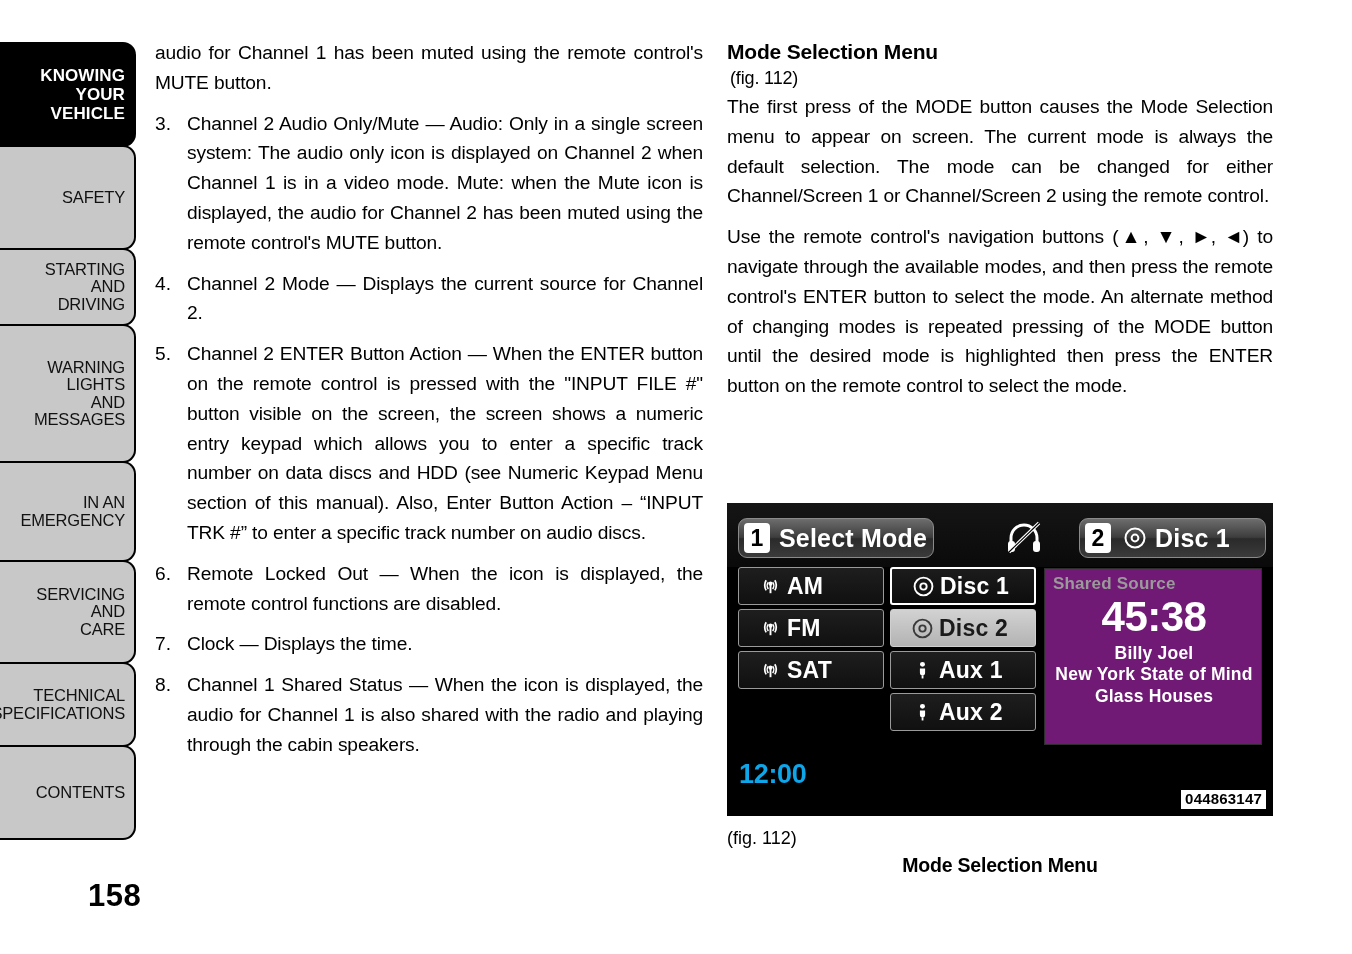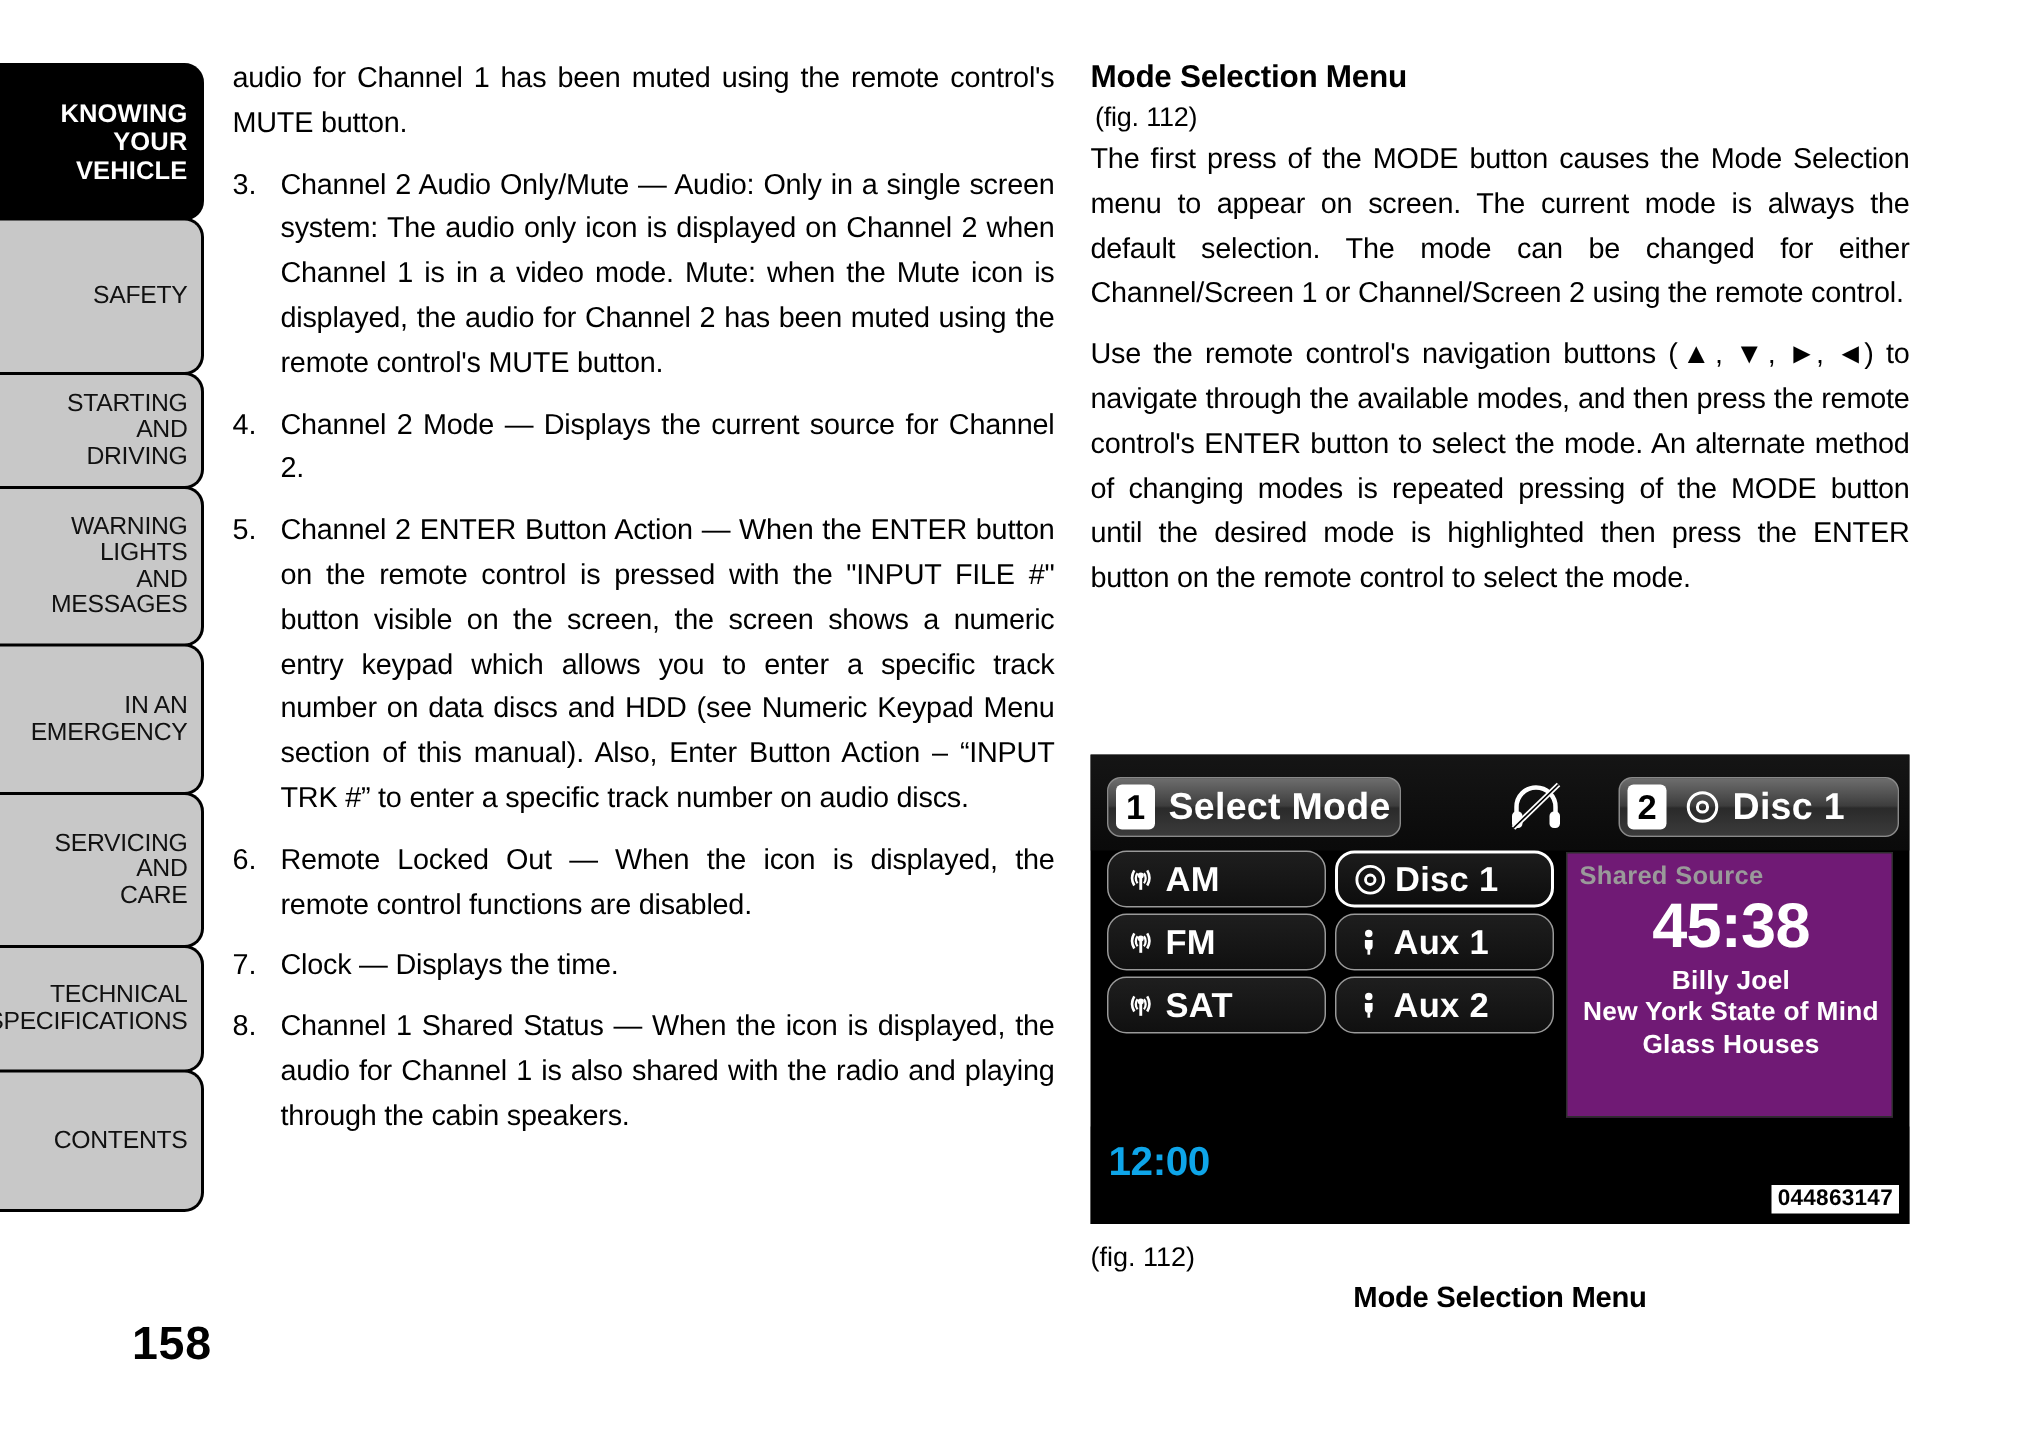--- a/index.html
+++ b/index.html
@@ -55,21 +55,21 @@
     letter-spacing: 0.1px;
   }
   .tab-label {
     white-space: pre-line;
     display: block;
   }
   
   .t0 { height: 105px; }
   .t1 { height: 105px; }
   .t2 { height: 78px; }
-  .t3 { height: 107px; padding-left: 36px; }
+  .t3 { height: 139px; padding-left: 36px; }
   .t4 { height: 101px; }
   .t5 { height: 104px; }
   .t6 { height: 85px; }
   .t7 { height: 95px; }
 
   #page-number {
     position: absolute;
     left: 88px;
     top: 878px;
     font-family: "Liberation Sans", sans-serif;
@@ -206,26 +206,26 @@
     top: 0;
   }
   #menu-col-a { left: 11px; width: 146px; }
   #menu-col-b { left: 163px; width: 146px; }
 
   .mbtn {
     box-sizing: border-box;
     height: 38px;
     margin-bottom: 4px;
     border: 1px solid #9a9a9a;
-    border-radius: 13px;
+    border-radius: 3px;
     background: linear-gradient(to bottom, #1e1e1e 0%, #101010 100%);
     color: #ffffff;
     display: flex;
     align-items: center;
-    padding-left: 8px;
+    padding-left: 18px;
     font-size: 23px;
     font-weight: bold;
     line-height: 26px;
     letter-spacing: 0.2px;
   }
   .mbtn.focused {
     border: 2px solid #ffffff;
     background: linear-gradient(to bottom, #1c1c1c 0%, #0d0d0d 100%);
   }
   .mbtn.selected {
@@ -521,20 +521,29 @@
       <div class="mbtn focused">
         <span class="glyph">
           <svg viewBox="0 0 24 24" width="23" height="23">
             <circle cx="12" cy="12" r="9.3" fill="none" stroke="#ffffff" stroke-width="2"></circle>
             <circle cx="12" cy="12" r="3.3" fill="none" stroke="#ffffff" stroke-width="2"></circle>
           </svg>
         </span>
         <span class="mlabel">Disc 1</span>
       </div>
 
+      <div class="mbtn selected">
+        <span class="glyph">
+          <svg viewBox="0 0 24 24" width="23" height="23">
+            <circle cx="12" cy="12" r="9.3" fill="none" stroke="#3a3a3a" stroke-width="2"></circle>
+            <circle cx="12" cy="12" r="3.3" fill="none" stroke="#3a3a3a" stroke-width="2"></circle>
+          </svg>
+        </span>
+        <span class="mlabel">Disc 2</span>
+      </div>
 
       <div class="mbtn">
         <span class="glyph">
           <svg viewBox="0 0 24 24" width="23" height="23">
             <circle cx="12" cy="5.6" r="2.6" fill="#ffffff"></circle>
             <path d="M9.3 10 h5.4 v4.3 a2.7 2.7 0 0 1 -2.7 2.7 a2.7 2.7 0 0 1 -2.7 -2.7 z" fill="#ffffff"></path>
             <rect x="11.1" y="17" width="1.9" height="3.3" fill="#ffffff"></rect>
           </svg>
         </span>
         <span class="mlabel">Aux 1</span>

